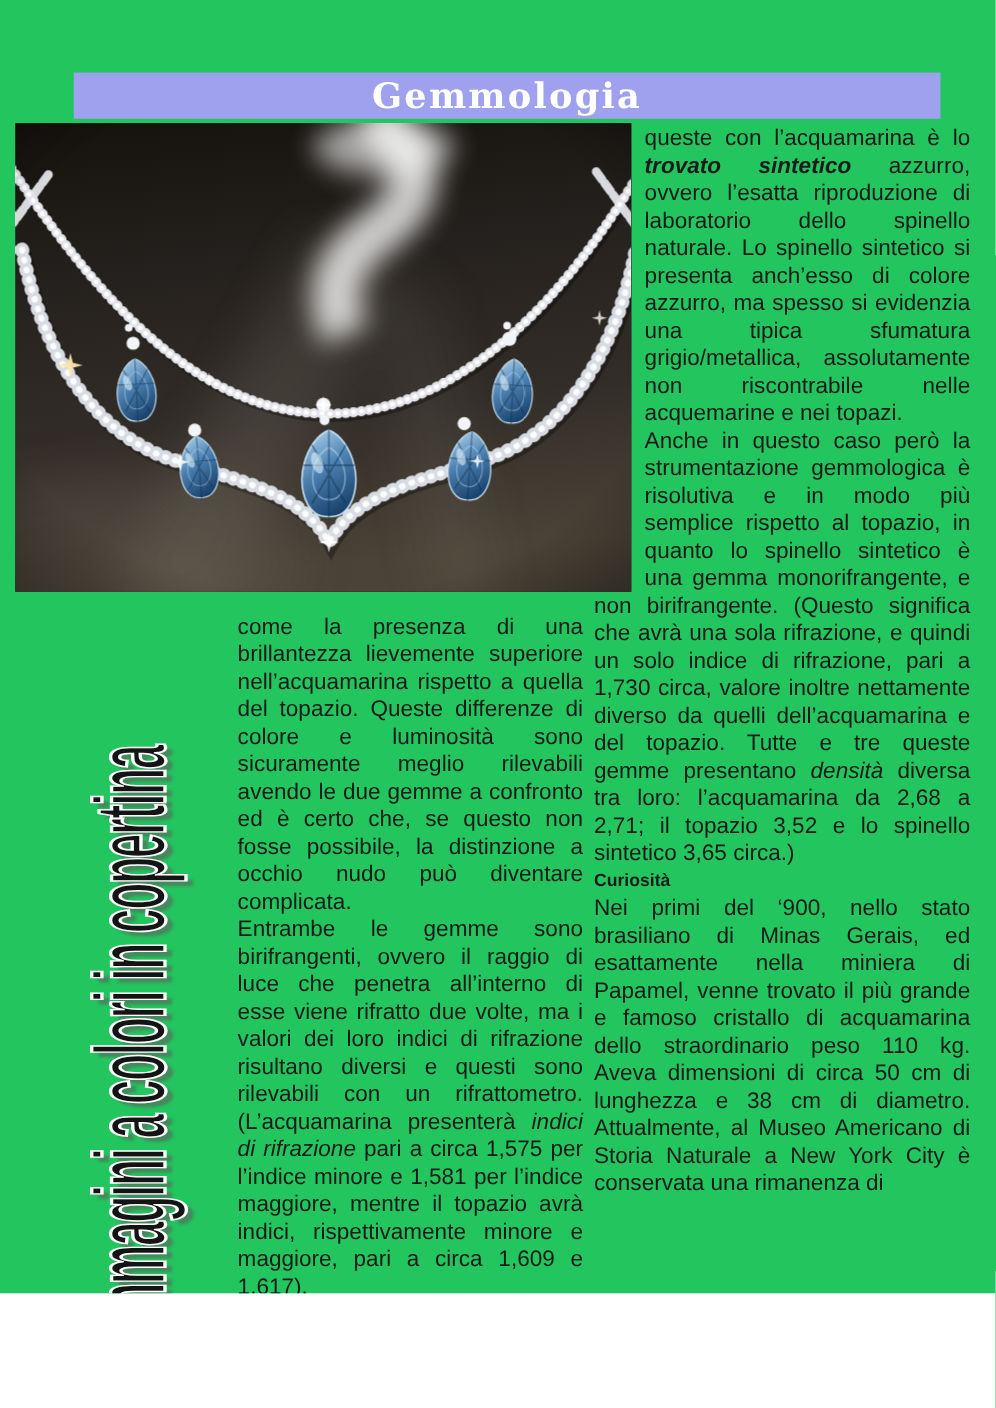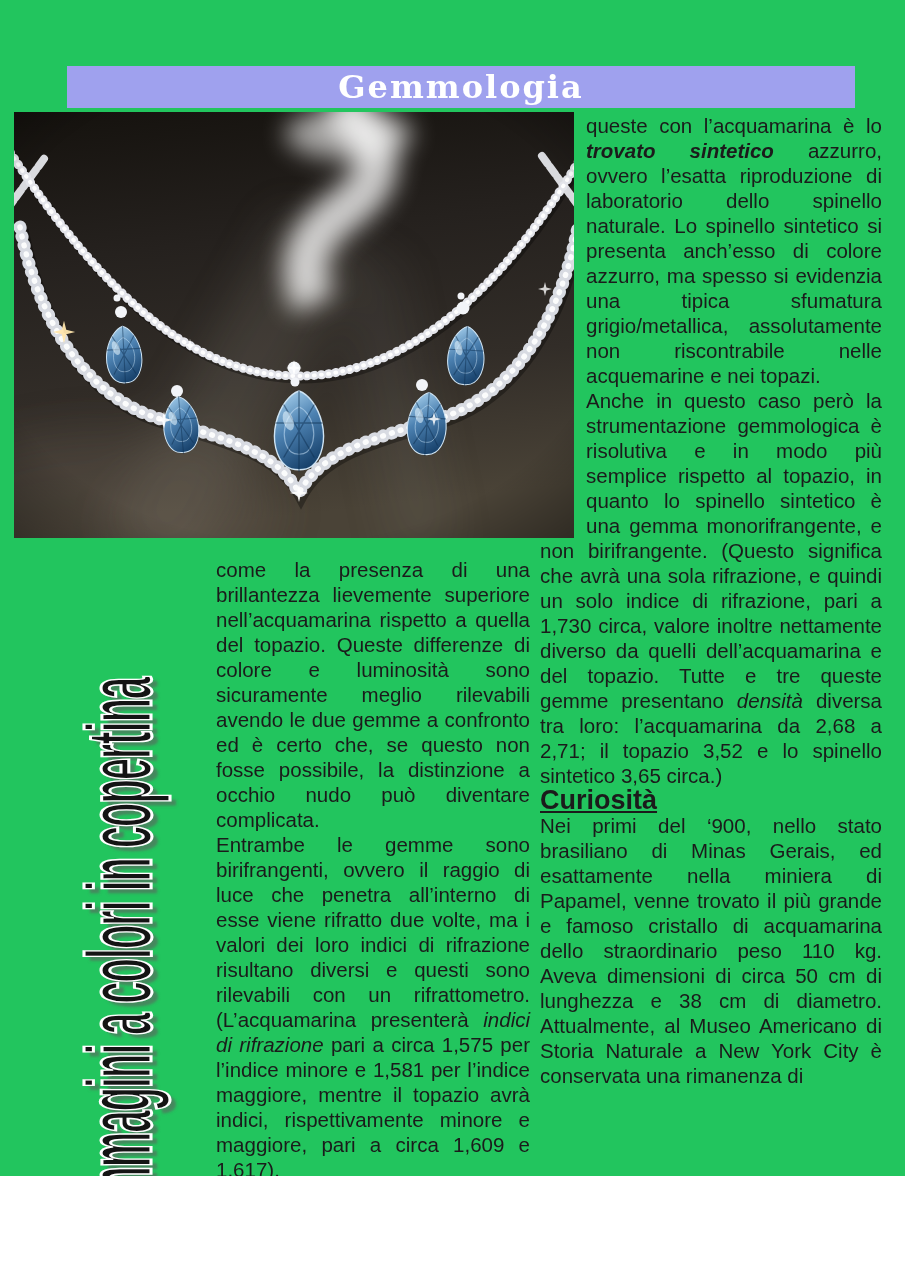--- a/index.html
+++ b/index.html
@@ -24,21 +24,21 @@
           font-size:92px;font-weight:bold;letter-spacing:-3px;line-height:134px;color:#141414;
           -webkit-text-stroke:3px #ffffff;
           text-shadow:-10px 6px 4px rgba(95,95,95,.6);}
 
   
   .col{position:absolute;text-align:justify;font-size:20.5px;line-height:25px;color:#1b1b1b;}
   .col-left{left:216px;top:557px;width:314px;}
   .col-right{left:540px;top:113px;width:342px;}
   .photo-spacer{float:left;width:46px;height:425px;}
   .para{margin:0;padding:0;}
-  .curiosity{margin:0;font-size:27px;line-height:25px;font-weight:bold;text-decoration:underline;}
+  .curiosity{margin:0;font-size:16px;line-height:25px;font-weight:bold;}
 
   
   .footer{position:absolute;left:226px;top:1203px;display:flex;align-items:baseline;}
   .pageno{font-size:28px;font-weight:bold;color:#111;}
   .mag{margin-left:17px;font-size:19px;font-weight:bold;font-variant:small-caps;
        letter-spacing:.2px;white-space:nowrap;transform:scaleX(.88);transform-origin:0 80%;color:#111;}
 </style>
 </head>
 <body>
 

